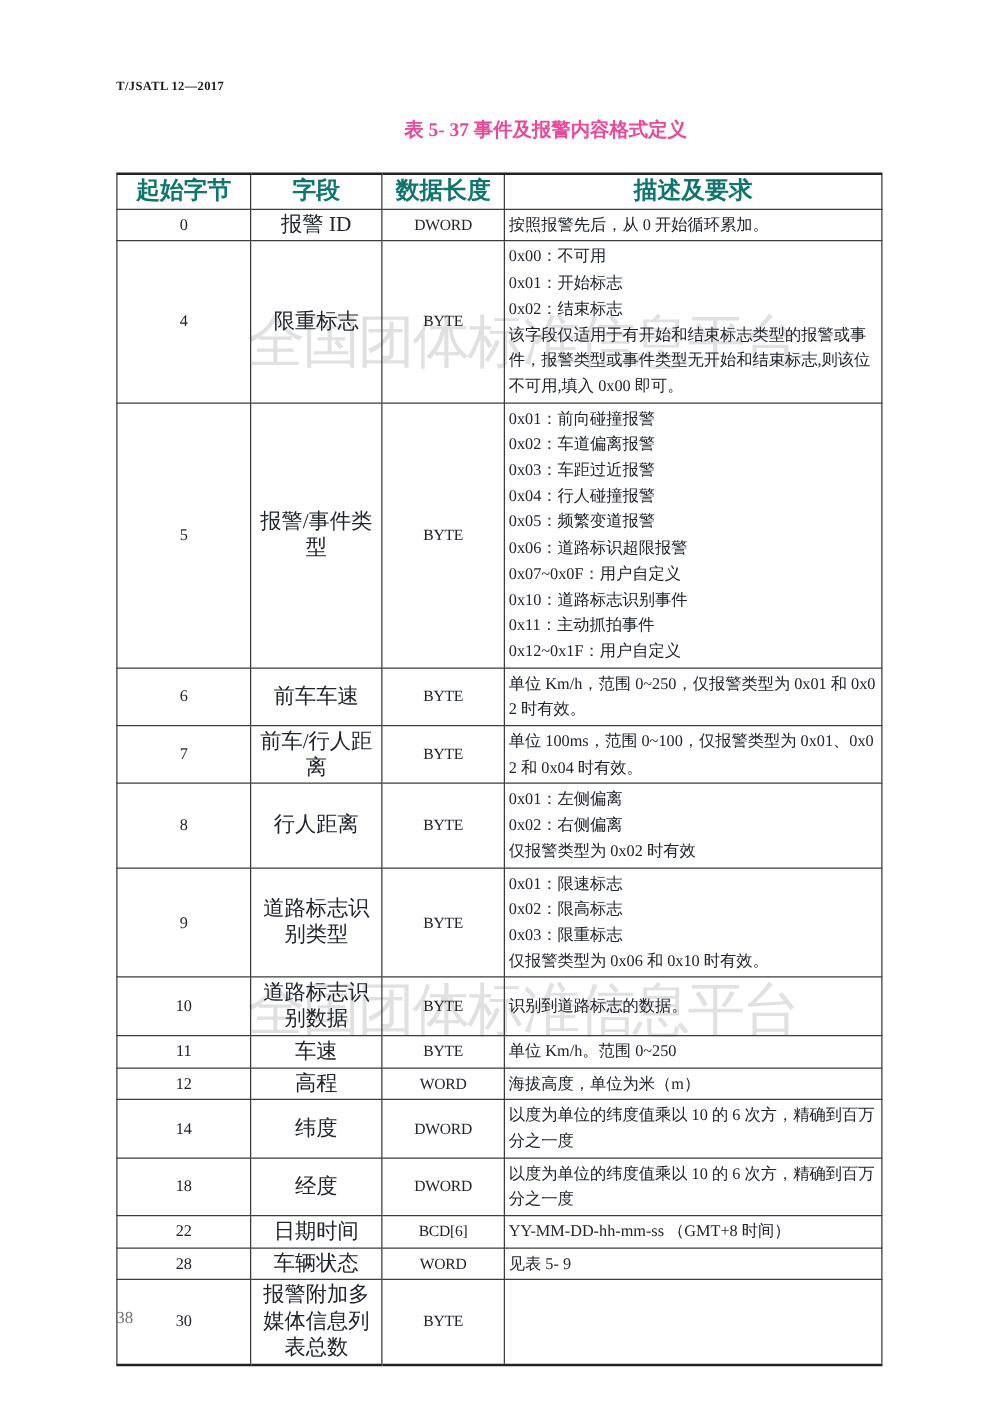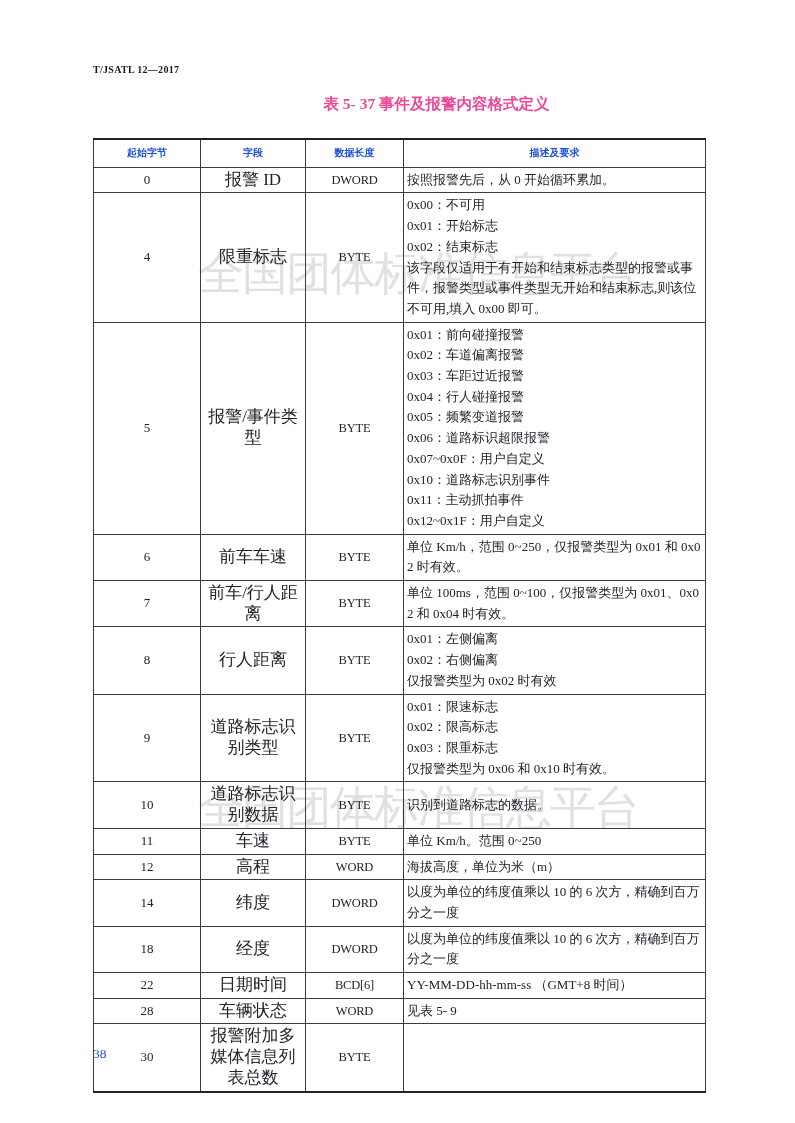--- a/index.html
+++ b/index.html
@@ -77,43 +77,43 @@
     border: 1px solid #3c3c3c;
     vertical-align: middle;
     line-height: 20.7px;
     padding: 2px 3px;
     word-break: break-all;
   }
   table.format-table thead th {
     border-top: 2.5px solid #222222;
     font-weight: bold;
     text-align: center;
-    font-size: 10px;
-    color: #1d4ed8;
+    font-size: 19px;
+    color: #0f766e;
     padding: 3px 2px;
   }
   table.format-table tbody tr:last-child td {
     border-bottom: 2.5px solid #222222;
   }
   td.col-start, td.col-field, td.col-length {
     text-align: center;
   }
   td.col-field { padding: 2px 1px; font-size: 17px; }
   td.col-length { font-size: 12.5px; letter-spacing: -0.2px; }
   td.col-desc {
     text-align: left;
     padding: 3px 6px 3px 8px;
     white-space: pre-line;
   }
   .page-number {
     position: absolute;
     left: 93px;
     top: 1046px;
     font-size: 13.5px;
-    color: #1d4ed8;
+    color: #737373;
     z-index: 2;
   }
 </style>
 </head>
 <body>
 
 <div class="page">
 
   <div class="doc-code">T/JSATL 12—2017</div>
 

